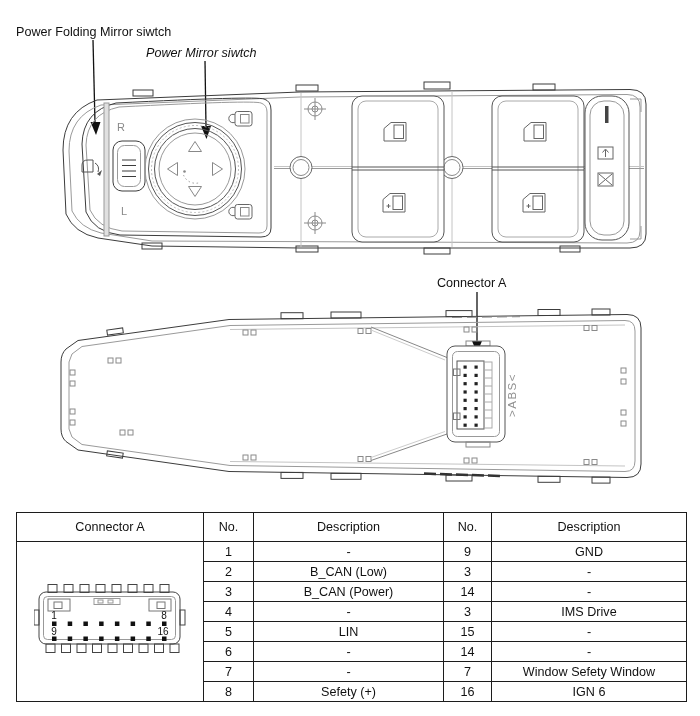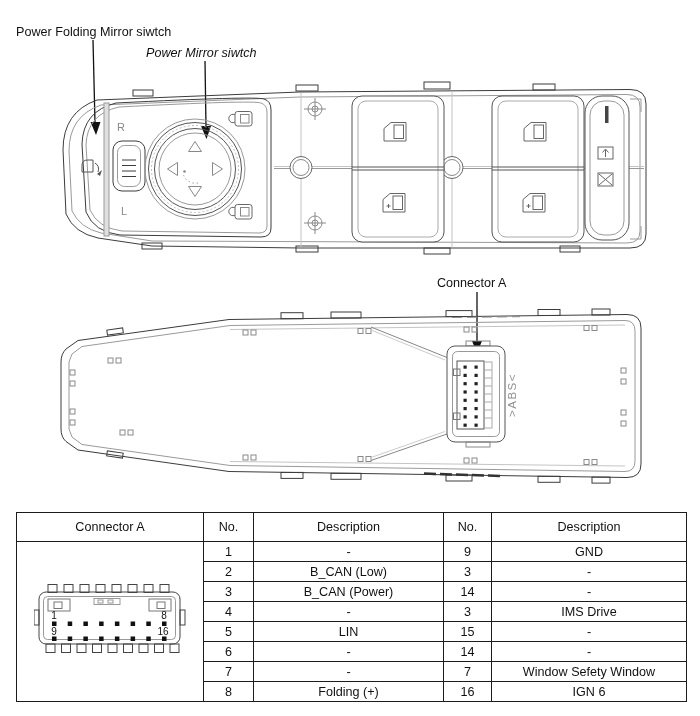--- a/index.html
+++ b/index.html
@@ -395,19 +395,19 @@
       <td>-</td>
     </tr>
     <tr>
       <td>7</td>
       <td>-</td>
       <td>7</td>
       <td>Window Sefety Window</td>
     </tr>
     <tr>
       <td>8</td>
-      <td>Folding (+)</td>
+      <td>Sefety (+)</td>
       <td>16</td>
       <td>IGN 6</td>
     </tr>
   </tbody>
     </table>
 </div>
 
 </body></html>

